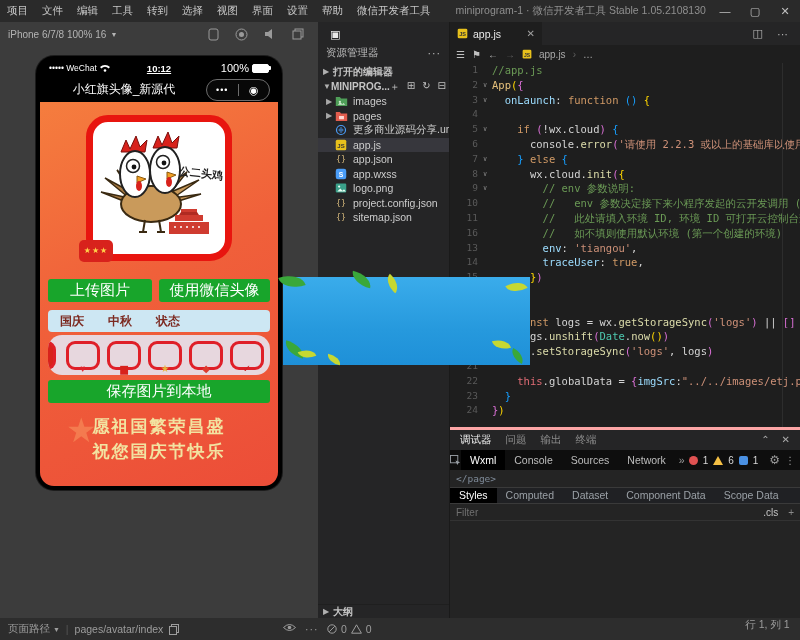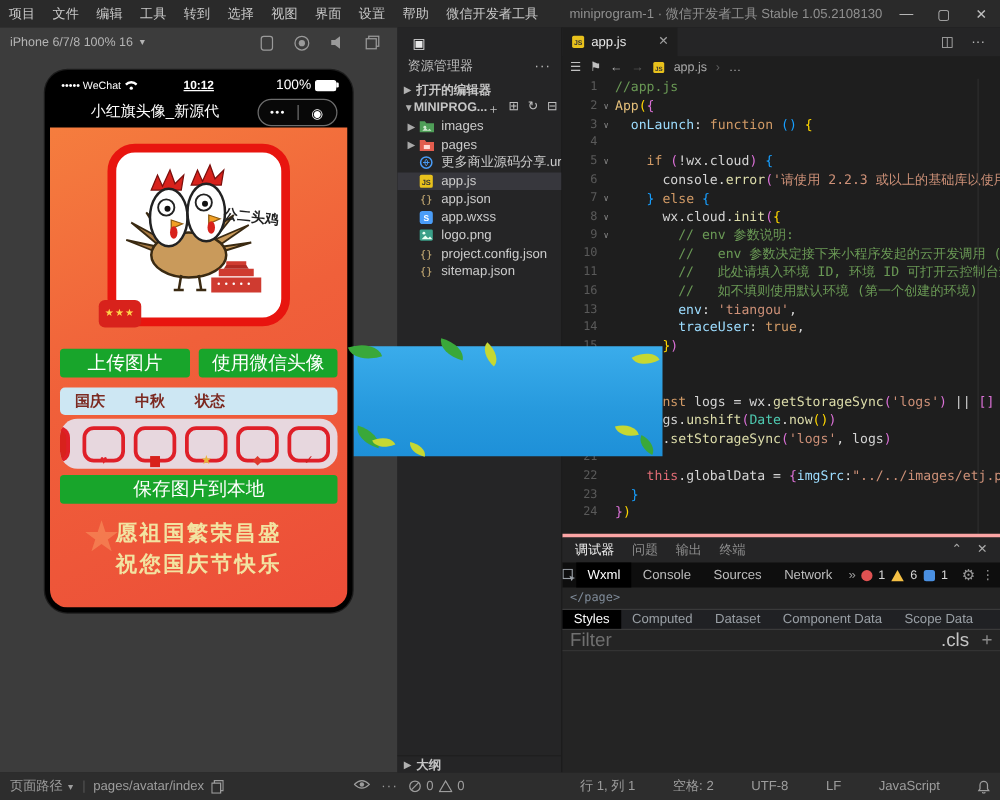--- a/index.html
+++ b/index.html
@@ -127,33 +127,33 @@
   .cnt-info{width:9px;height:9px;background:#4a90e2;border-radius:2px;}
   .dt-gear{margin-left:6px;color:#9a9a9a;font-size:12px;}
   .dt-dots{color:#9a9a9a;}
   .elem-tree{position:absolute;left:0;top:40px;width:100%;height:17px;color:#7f8b99;
              font-family:"DejaVu Sans Mono",monospace;font-size:9.5px;line-height:17px;padding-left:6px;box-sizing:border-box;}
   .styles-tabs{position:absolute;left:0;top:57px;width:100%;height:17px;background:#202124;border-top:1px solid #3a3a3a;
                border-bottom:1px solid #3a3a3a;display:flex;align-items:center;font-size:10.5px;color:#9aa0a6;box-sizing:border-box;}
   .st-tab{padding:0 9px;height:15px;line-height:15px;}
   .st-tab.active{background:#000;color:#fff;}
   .filter-row{position:absolute;left:0;top:74px;width:100%;height:17px;display:flex;align-items:center;
-              font-size:15px;color:#707070;padding:0 6px;box-sizing:border-box;border-bottom:1px solid #333;}
+              font-size:10px;color:#707070;padding:0 6px;box-sizing:border-box;border-bottom:1px solid #333;}
   .filter-right{margin-left:auto;display:flex;gap:10px;color:#c5c5c5;align-items:center;}
   .filter-right .plus{color:#8a8a8a;}
 
   
   .statusbar{position:absolute;left:0;top:618px;width:800px;height:22px;background:#2d2d2d;
              font-size:10.5px;color:#9d9d9d;}
   .sb-left{position:absolute;left:8px;top:0;height:22px;display:flex;align-items:center;gap:6px;}
   .sb-div{color:#555;}
   .sb-eye{position:absolute;left:283px;top:5px;}
   .sb-more{position:absolute;left:305px;top:0;height:22px;line-height:22px;letter-spacing:1px;}
   .sb-problems{position:absolute;left:327px;top:0;height:22px;display:flex;align-items:center;gap:4px;}
-  .sb-right{position:absolute;right:8px;top:0;height:22px;display:flex;align-items:center;gap:30px;}
+  .sb-right{position:absolute;right:8px;top:0;height:22px;display:flex;align-items:center;gap:30px;flex-direction:column;}
   .icon-svg{display:block;}
 </style>
 </head>
 <body>
 
 <div class="app">
 
   <div class="titlebar">
     <div style="display:flex">
         <span class="menu-item">项目</span>

